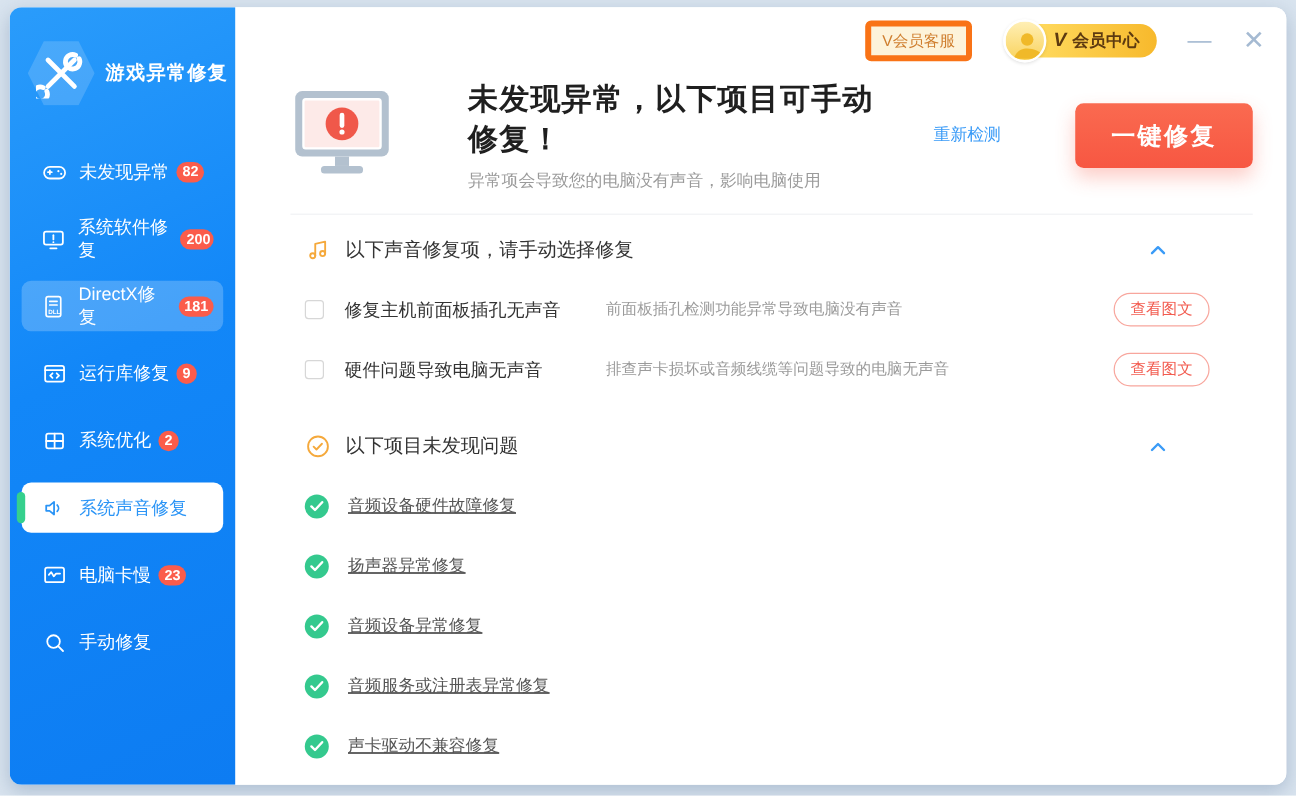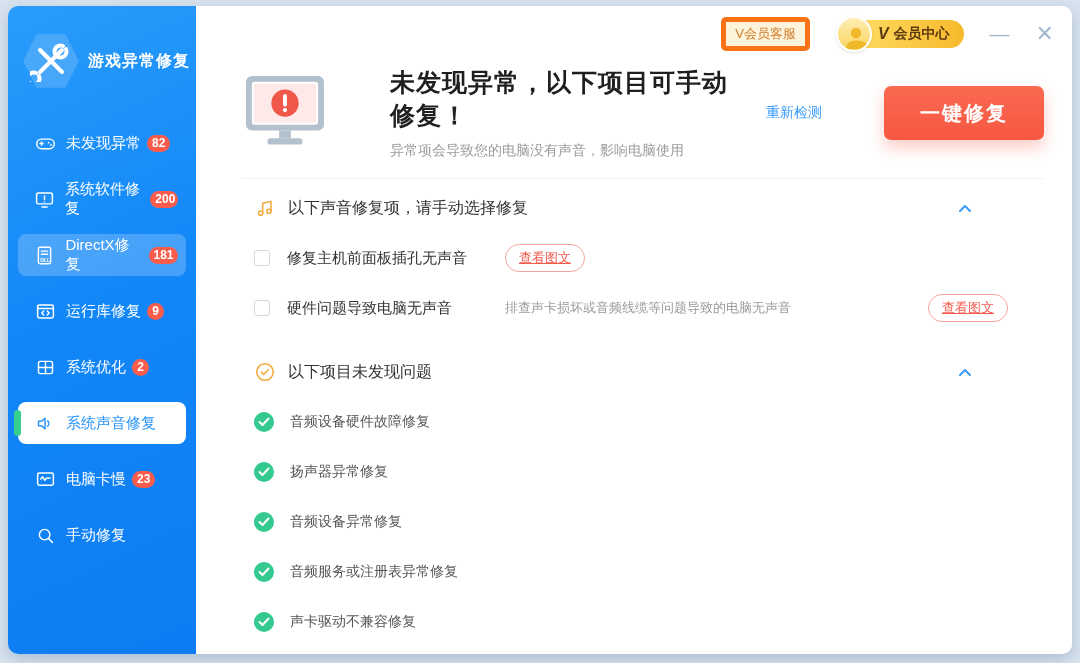--- a/index.html
+++ b/index.html
@@ -45,39 +45,39 @@
 
   .scroll { flex:1; overflow:hidden; }
 
   
   .result-head { display:flex; align-items:center; padding:14px 28px 18px 46px;gap:36px; }
   .head-texts { margin-left:26px; flex:1; min-width:0; }
   .head-title { font-size:25px; font-weight:bold; color:#1f1f1f; letter-spacing:1px; }
   .head-sub { font-size:14px; color:#9b9b9b; margin-top:10px;font-family:Liberation Serif, serif; }
   .recheck { color:#3a9bf7; font-size:14px; margin-right:26px; cursor:pointer; white-space:nowrap; }
   .fix-btn { background:linear-gradient(180deg,#fa6a50,#f75742); color:#fff; font-size:20px; font-weight:bold;
-             border:none; border-radius:7px; width:160px; height:54px; cursor:pointer; letter-spacing:2px;
+             border:none; border-radius:7px; width:148px; height:54px; cursor:pointer; letter-spacing:2px;
              box-shadow:0 8px 16px rgba(248,90,70,.30); }
   .divider { height:1px; background:#f1f2f4; margin:0 28px 0 46px; }
 
   
   .sec-head { display:flex; align-items:center; padding:18px 0 14px 58px; margin-right:28px; }
   .sec-icon { width:22px; height:22px; margin-right:12px; color:#f5a93c; display:flex; align-items:center; justify-content:center; }
   .sec-title { font-size:16px; color:#333; flex:1; }
   .chevron { margin-right:72px; cursor:pointer; display:flex; color:#3a9bf7; }
 
   .fix-row { display:flex; align-items:center; padding:0 64px 0 58px; height:50px; }
   .fix-check { width:16px; height:16px; appearance:none; -webkit-appearance:none; border:1px solid #d7d7d7;
                border-radius:3px; background:#fff; cursor:pointer; flex:0 0 16px; }
   .fix-title { font-size:15px; color:#333; margin-left:17px; width:218px; flex:0 0 218px; }
   .fix-desc { font-size:13px; color:#9b9b9b; flex:1; }
   .view-btn { border:1px solid #f8a69d; color:#f25c50; background:#fff; font-size:13px; border-radius:14px;
-              padding:4px 13px; cursor:pointer; white-space:nowrap;text-decoration:underline; }
-
-  .ok-row { display:flex; align-items:center; padding:0 64px 0 58px; height:50px; }
+              padding:4px 13px; cursor:pointer; white-space:nowrap; }
+
+  .ok-row { display:flex; align-items:center; padding:0 64px 0 58px; height:50px;text-decoration:underline; }
   .ok-icon { width:20px; height:20px; border-radius:50%; background:#34c98e; display:flex; align-items:center;
              justify-content:center; flex:0 0 20px; }
   .ok-label { font-size:14px; color:#555; margin-left:16px; }
   .bottom-line { height:1px; background:#eef0f2; margin:16px 28px 0 58px; }
   .gap { height:10px; }
 </style>
 </head>
 <body>
 
 <div class="window">
@@ -251,20 +251,21 @@
         <span class="chevron">
           <svg width="14" height="9" viewBox="0 0 14 9" fill="none" stroke="currentColor" stroke-width="2" stroke-linecap="round" stroke-linejoin="round">
             <path d="M2 7l5-5 5 5"></path>
           </svg>
         </span>
       </div>
 
       <div class="fix-row">
         <input type="checkbox" class="fix-check" style="">
         <span class="fix-title">修复主机前面板插孔无声音</span>
+        <span class="fix-desc">前面板插孔检测功能异常导致电脑没有声音</span>
         <button class="view-btn">查看图文</button>
       </div>
 
       <div class="fix-row">
         <input type="checkbox" class="fix-check" style="">
         <span class="fix-title">硬件问题导致电脑无声音</span>
         <span class="fix-desc">排查声卡损坏或音频线缆等问题导致的电脑无声音</span>
         <button class="view-btn">查看图文</button>
       </div>
 

